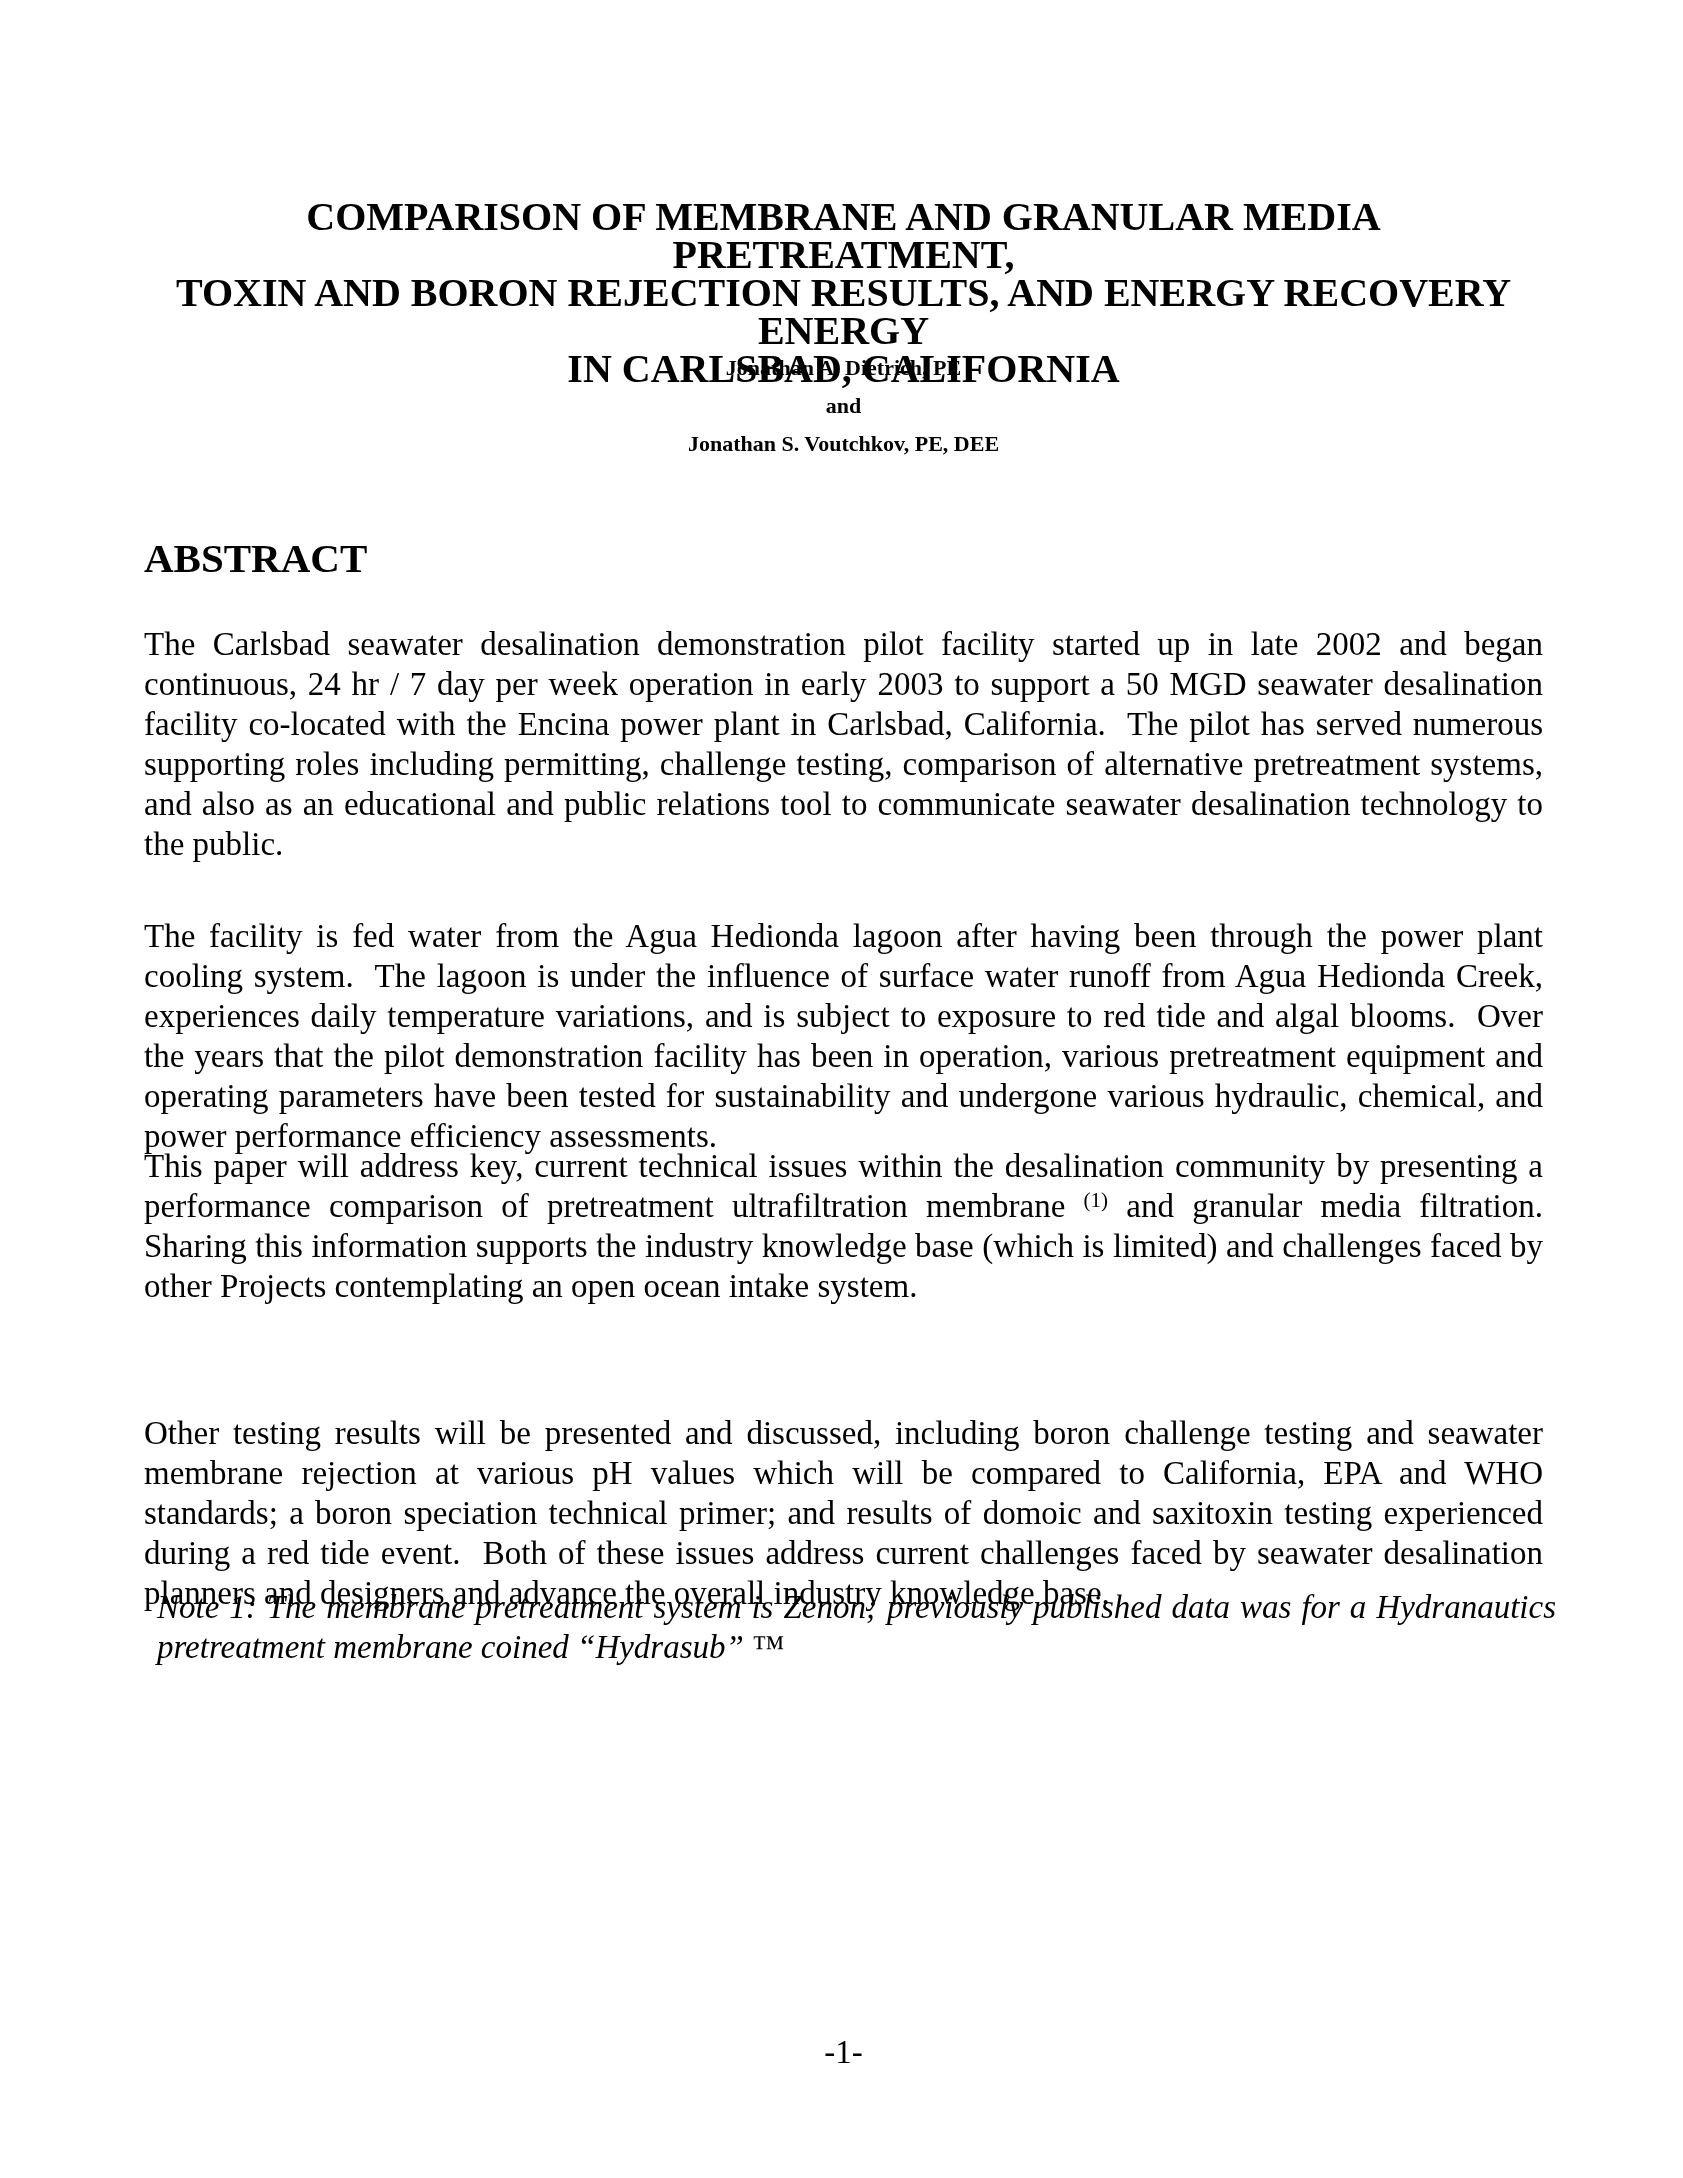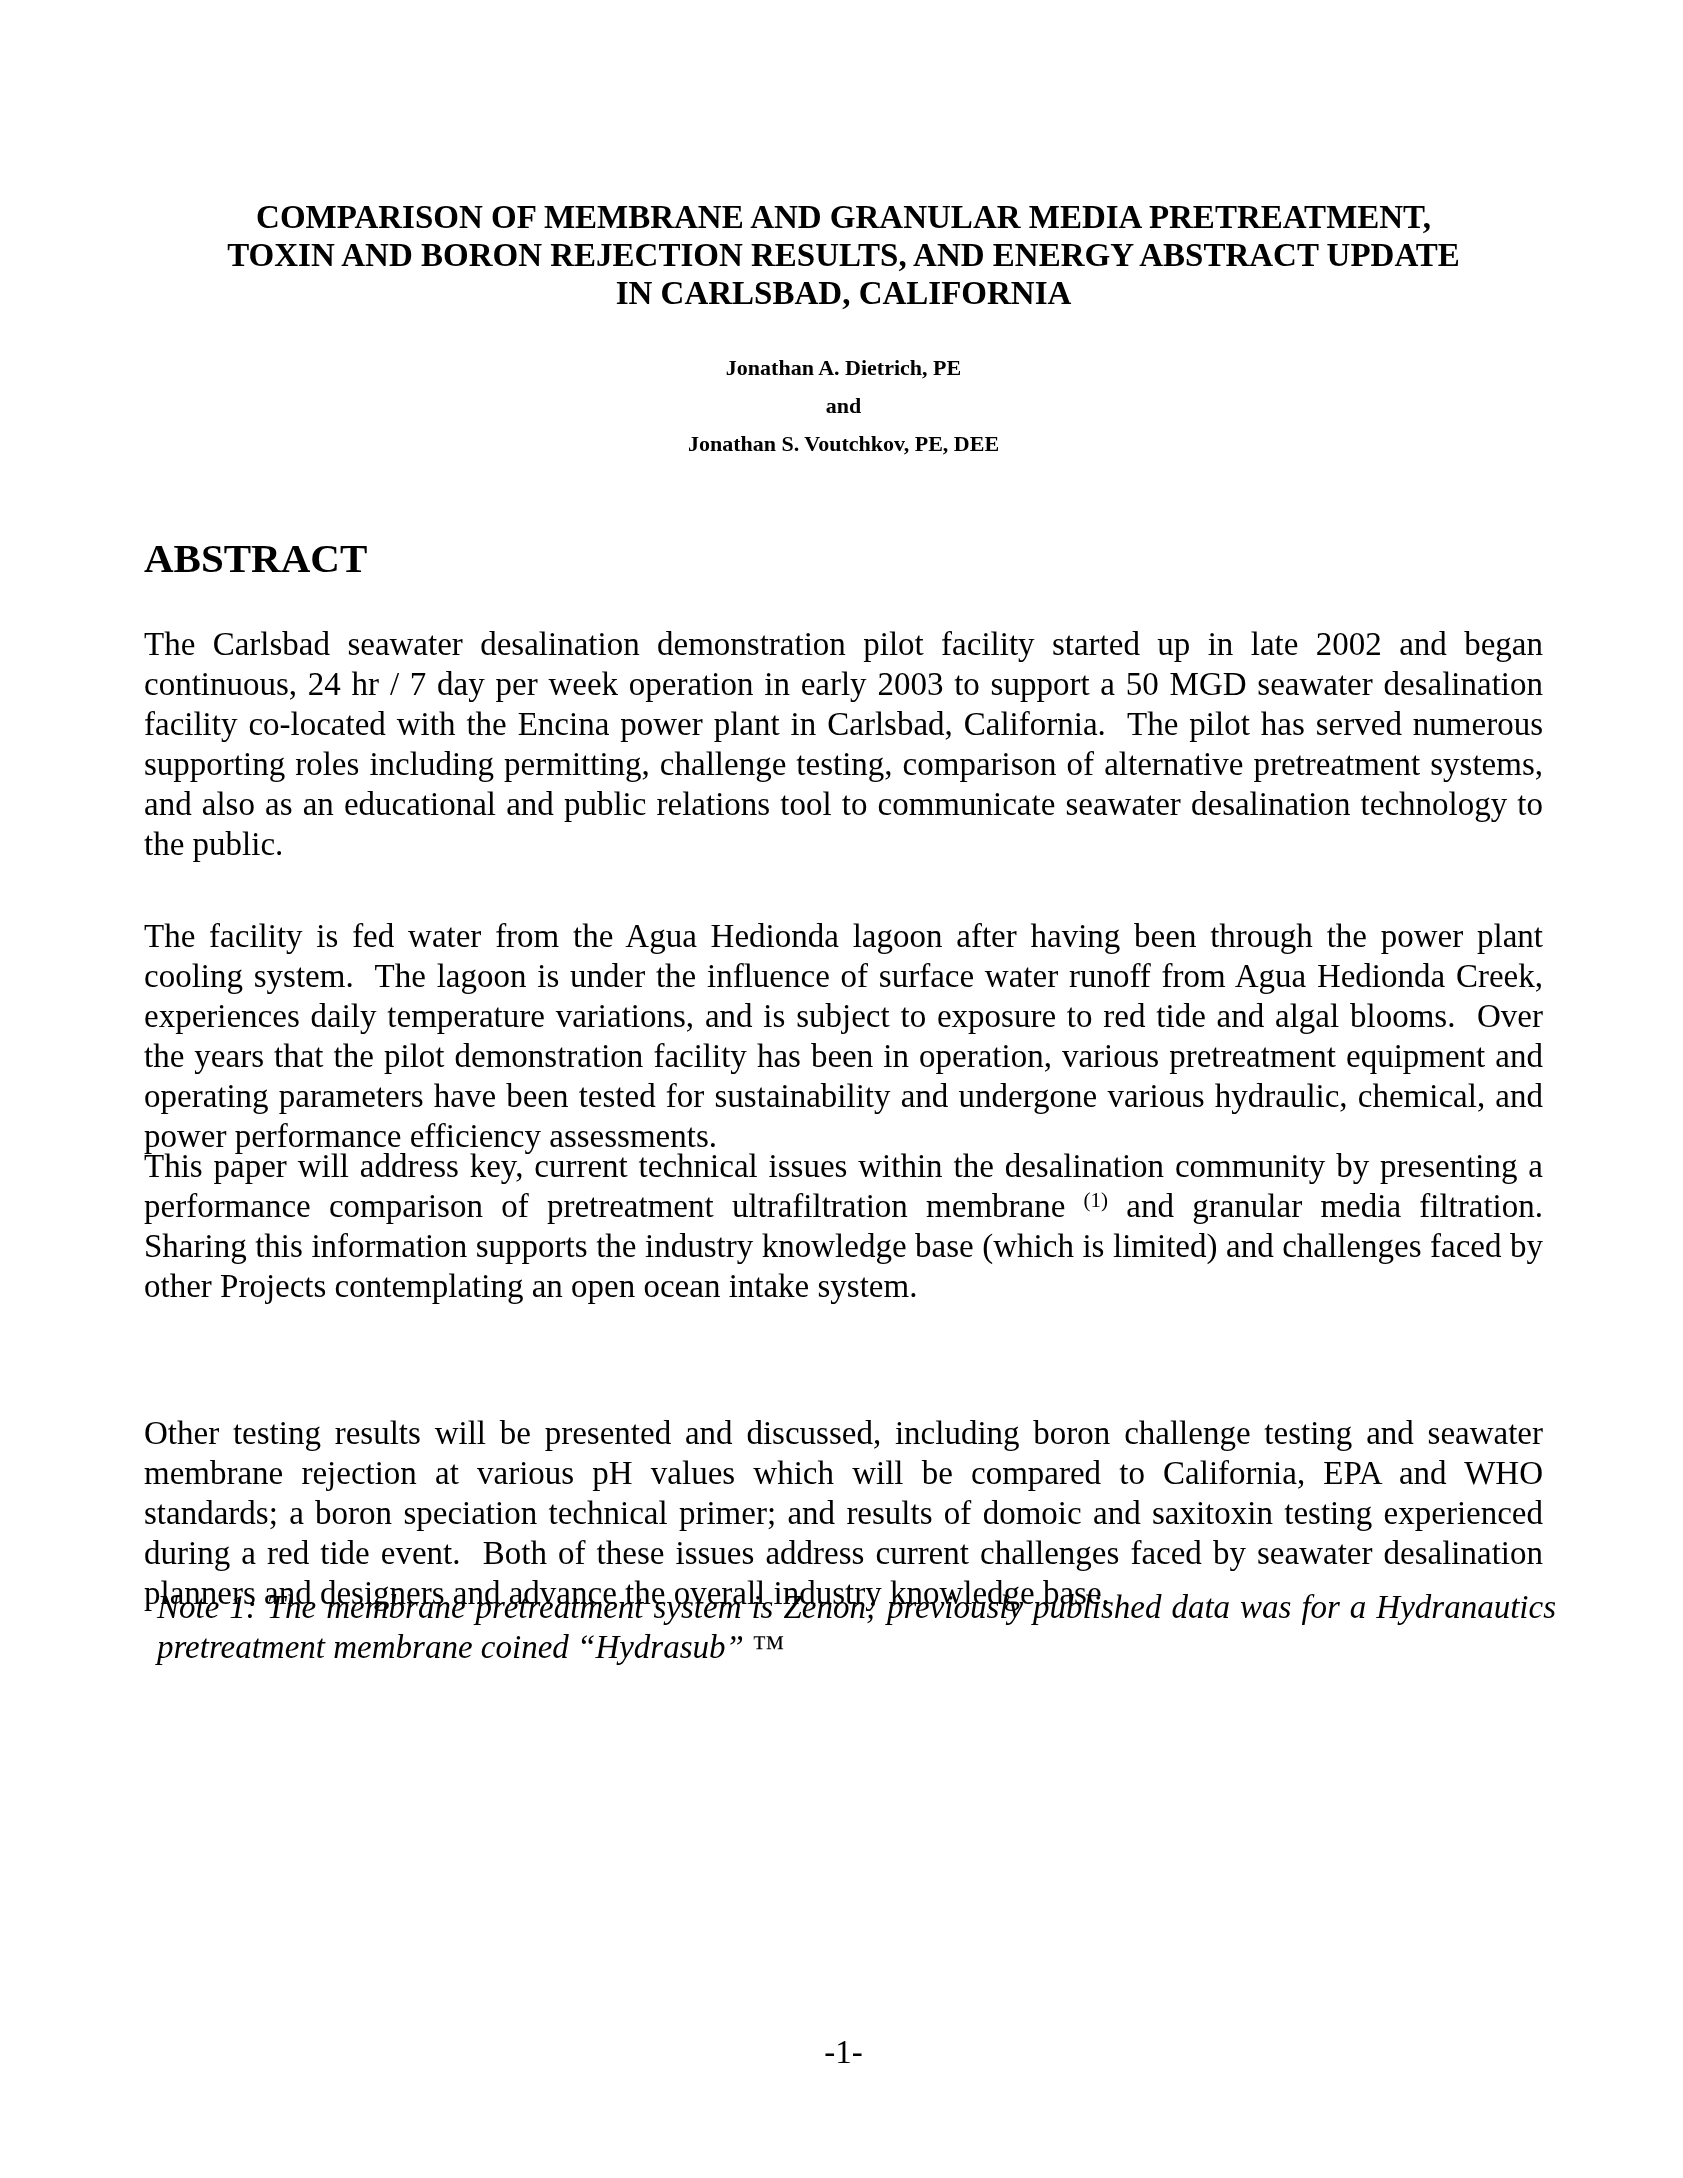--- a/index.html
+++ b/index.html
@@ -18,21 +18,21 @@
   }
   .block {
     position: absolute;
     left: 144px;
     width: 1399px;
   }
   .title-block {
     top: 198px;
     text-align: center;
     font-weight: bold;
-    font-size: 33px;
+    font-size: 40px;
     line-height: 38px;
   }
   .authors-block {
     top: 349px;
     text-align: center;
     font-weight: bold;
     font-size: 22px;
     line-height: 38px;
   }
   .section-heading {
@@ -78,21 +78,21 @@
     line-height: 40px;
   }
 </style>
 </head>
 <body>
 
 <div class="page">
 
   <header class="block title-block">
     <div>COMPARISON OF MEMBRANE AND GRANULAR MEDIA PRETREATMENT,</div>
-    <div>TOXIN AND BORON REJECTION RESULTS, AND ENERGY ABSTRACT UPDATE</div>
+    <div>TOXIN AND BORON REJECTION RESULTS, AND ENERGY RECOVERY ENERGY</div>
     <div>IN CARLSBAD, CALIFORNIA</div>
   </header>
 
   <div class="block authors-block">
     <div>Jonathan A. Dietrich, PE</div>
     <div>and</div>
     <div>Jonathan S. Voutchkov, PE, DEE</div>
   </div>
 
   <h2 class="block section-heading">ABSTRACT</h2>

